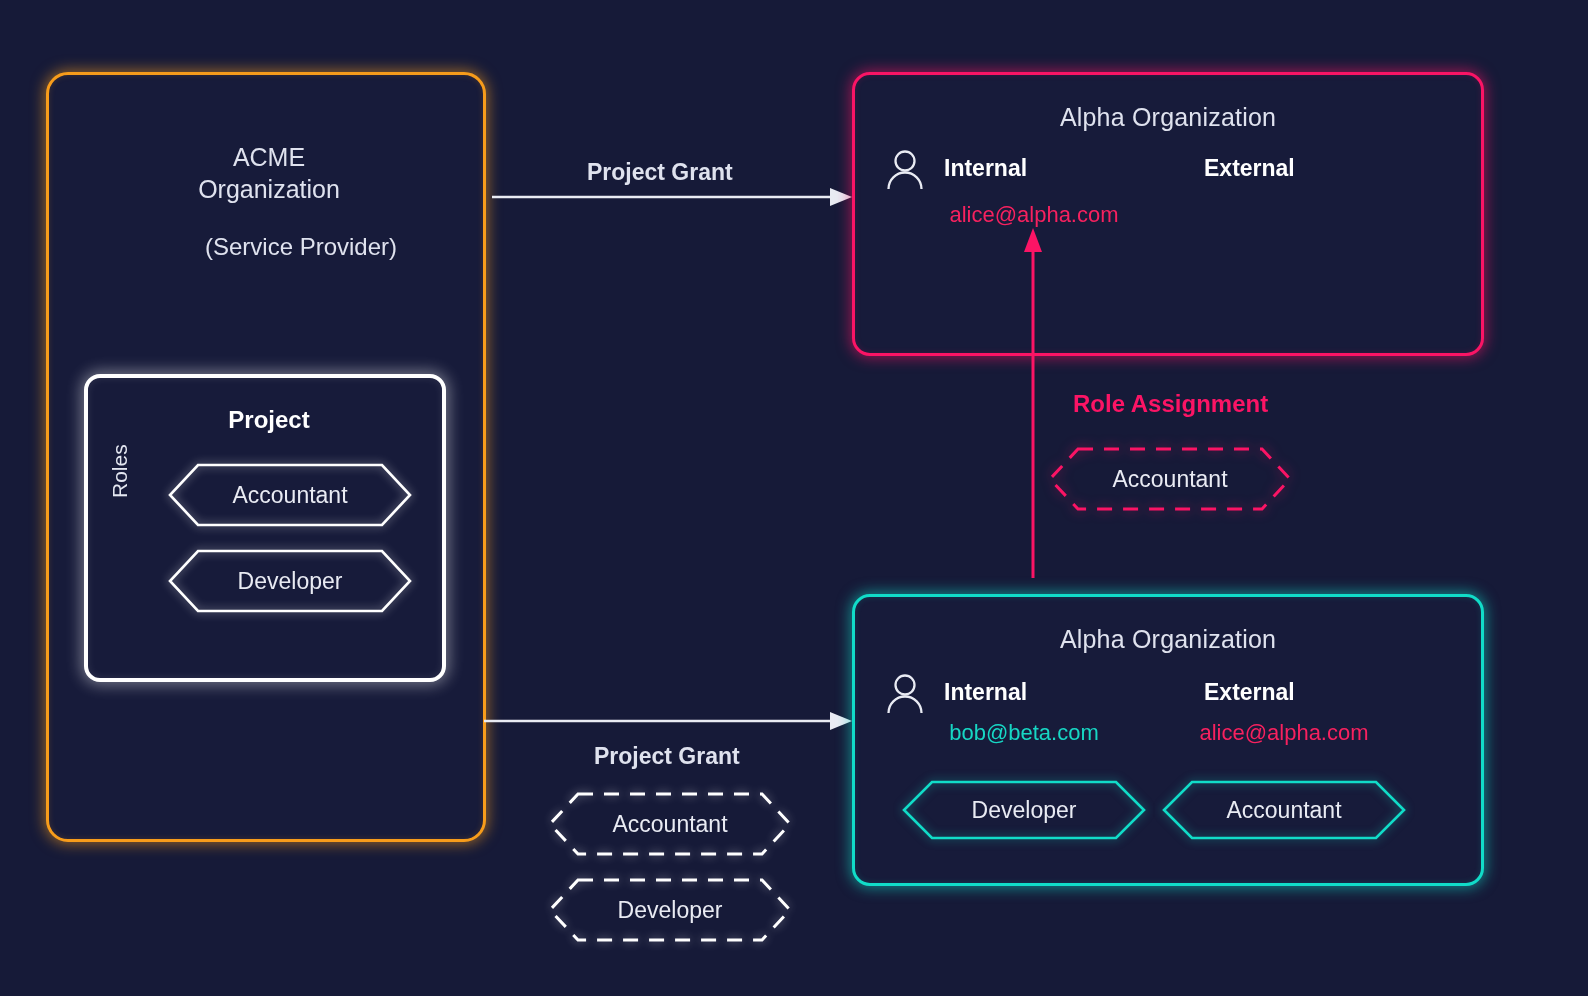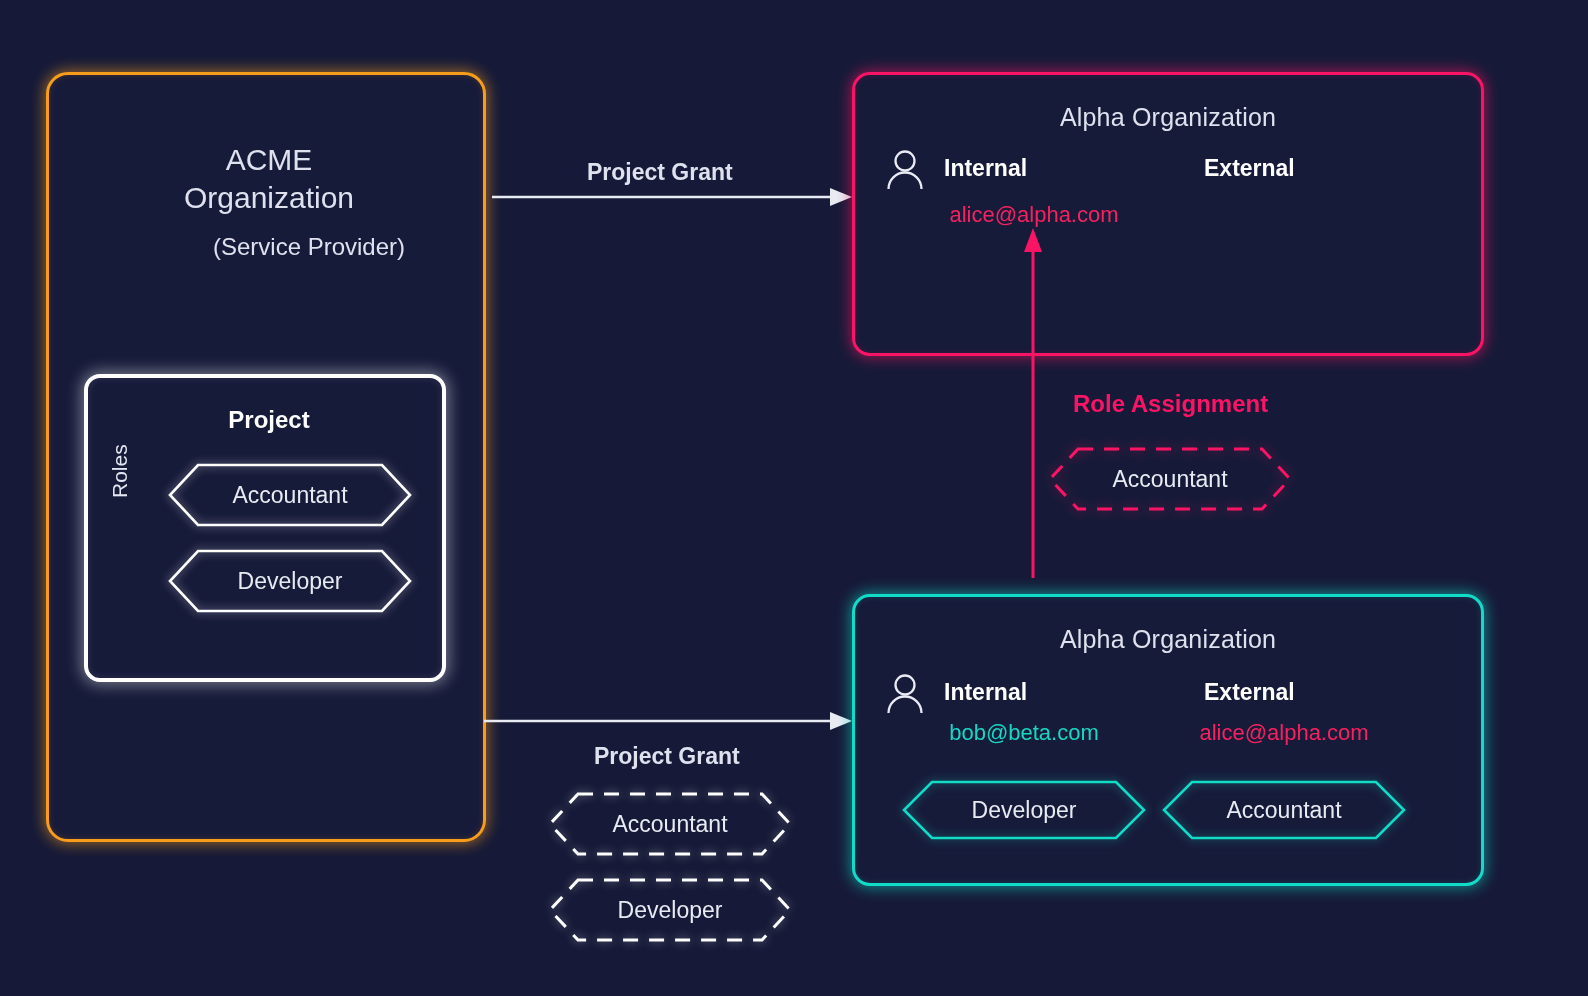--- a/index.html
+++ b/index.html
@@ -55,28 +55,28 @@
     text-align: center;
     font-size: 25px;
     font-weight: 300;
     color: #dfe2ee;
     letter-spacing: .2px;
   }
   .acme-title {
     position: absolute;
     left: 0; width: 440px; top: 66px;
     text-align: center;
-    font-size: 30px;
+    font-size: 25px;
     font-weight: 300;
     color: #dfe2ee;
     line-height: 1.28;
   }
   .acme-sub {
     position: absolute;
-    left: 12px; width: 496px; top: 158px;
+    left: 4px; width: 496px; top: 158px;
     text-align: center;
     font-size: 24px;
     font-weight: 300;
     color: #dfe2ee;
   }
   .project-title {
     position: absolute;
     left: 4px; width: 100%; top: 28px;
     text-align: center;
     font-size: 24px;

